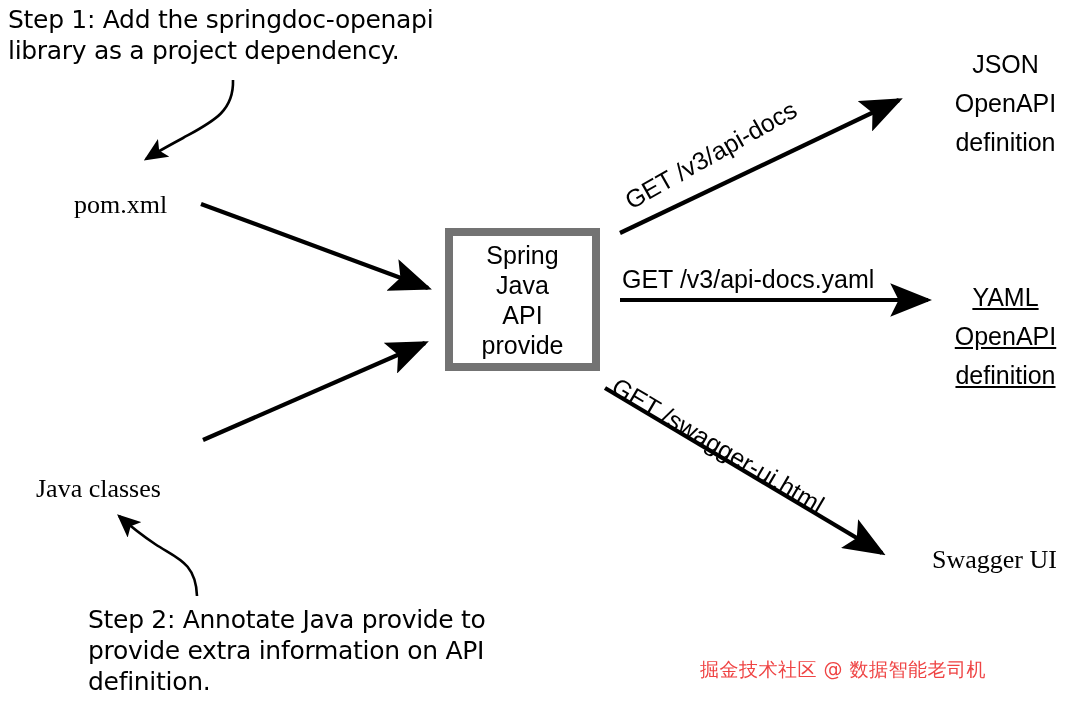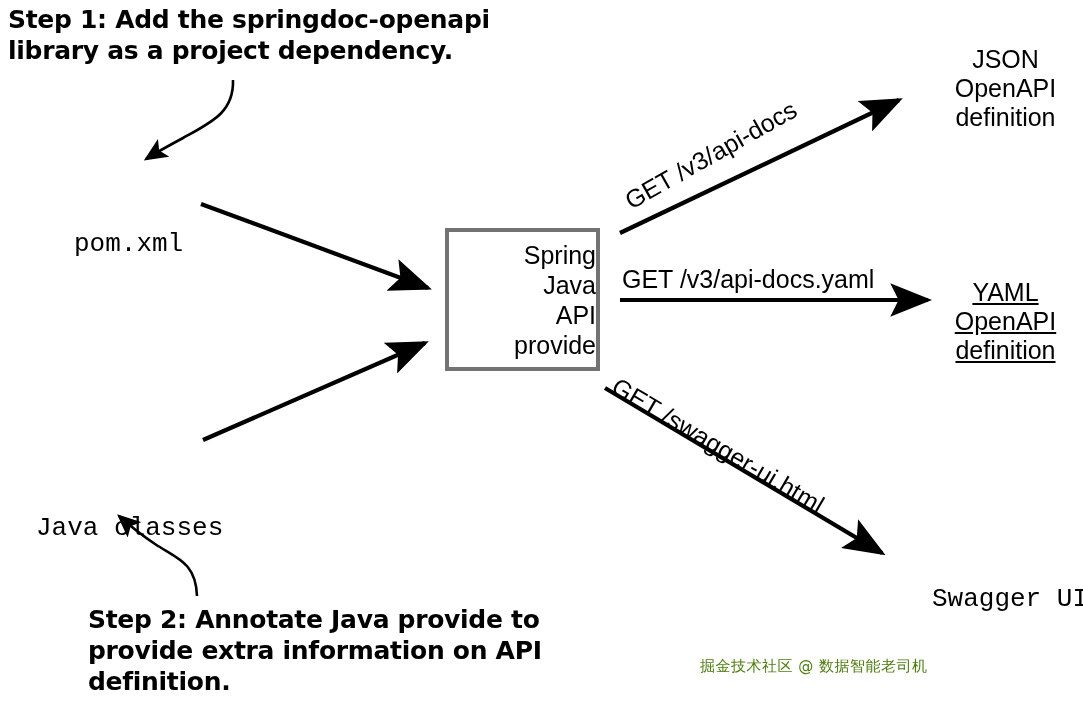--- a/index.html
+++ b/index.html
@@ -23,68 +23,67 @@
     height: 716px;
   }
   .txt {
     position: absolute;
     color: #000000;
     white-space: pre;
   }
   
   .step-note {
     font-family: "DejaVu Sans", sans-serif;
-    font-weight: bold;
+    font-weight: normal;
     font-size: 25px;
     line-height: 31px;
     letter-spacing: -0.3px;
     color: #000000;
   }
   #step1-note {
     left: 8px;
     top: 4px;
     width: 540px;
   }
   #step2-note {
     left: 88px;
     top: 604px;
     width: 520px;
   }
   
   .node-label {
-    font-family: Liberation Mono, monospace;
+    font-family: Liberation Serif, serif;
     font-size: 26px;
     line-height: 29px;
     color: #000000;
-    margin-top: 40px;
   }
   #pom-label { left: 74px; top: 190px; }
   #java-label { left: 36px; top: 474px; }
   #swagger-label { left: 932px; top: 545px; }
   .stack-label {
     font-family: "Liberation Sans", sans-serif;
     font-size: 25px;
-    line-height: 29px;
+    line-height: 39px;
     color: #000000;
     text-align: center;
   }
   #json-label { left: 928px; top: 45px; width: 155px; }
   #yaml-label { left: 928px; top: 278px; width: 155px; text-decoration: underline; }
   .box {
     position: absolute;
     left: 445px;
     top: 228px;
     width: 155px;
     height: 143px;
-    border: 4px solid #737373;
+    border: 8px solid #737373;
     background: #ffffff;
     box-sizing: border-box;
     display: flex;
     flex-direction: column;
-    align-items: flex-end;
+    align-items: center;
     justify-content: center;
   }
   .box-line {
     font-family: "Liberation Sans", sans-serif;
     font-size: 25px;
     line-height: 30px;
     color: #000000;
   }
   
   .edge-label {
@@ -107,22 +106,22 @@
   #lbl-swagger {
     left: 614px;
     top: 370px;
     transform: rotate(30.5deg);
   }
   #watermark {
     position: absolute;
     left: 700px;
     top: 657px;
     font-family: "DejaVu Sans", sans-serif;
-    font-size: 15px;
-    color: #4d7c0f;
+    font-size: 19px;
+    color: #ef4444;
     white-space: pre;
     letter-spacing: 0.5px;
   }
 </style>
 </head>
 <body>
 
 <div id="canvas">
 
   <svg id="diagram-svg" viewBox="0 0 1083 716" xmlns="http://www.w3.org/2000/svg">

